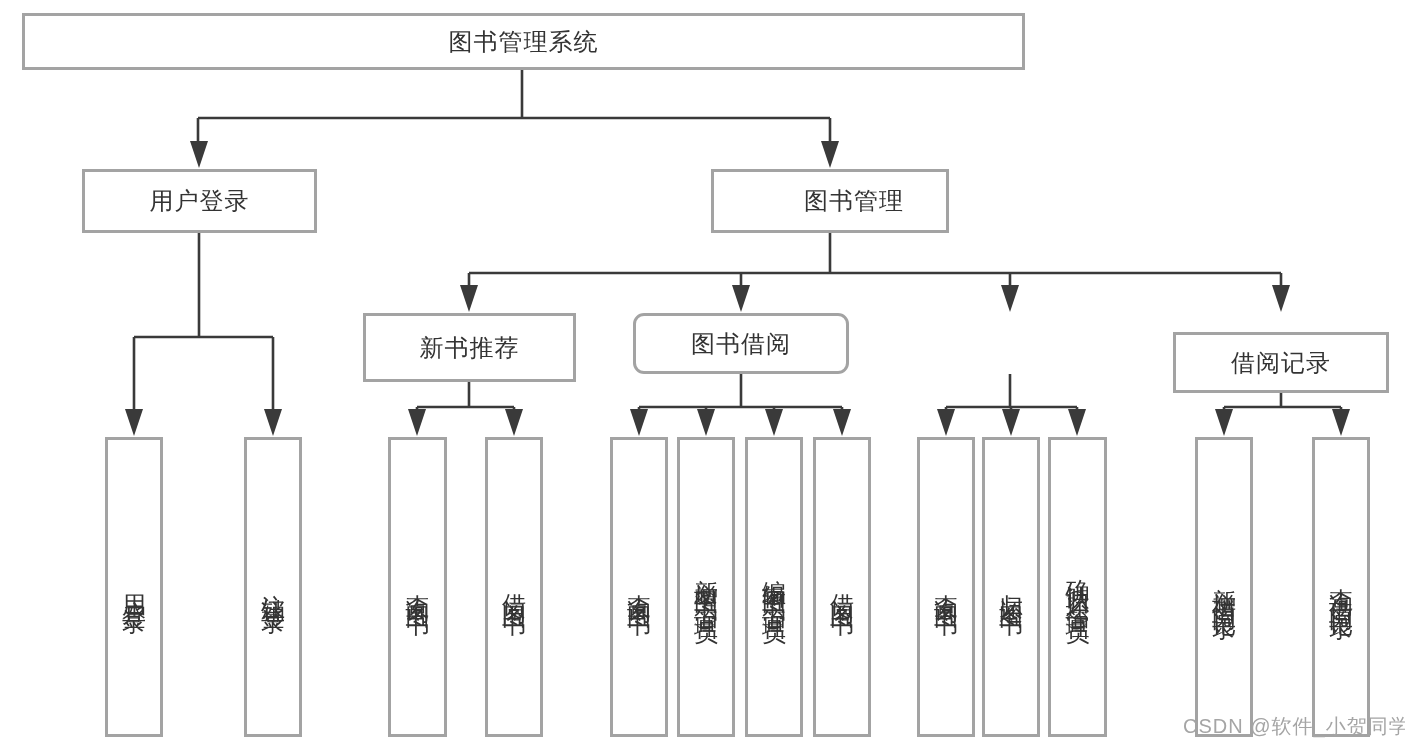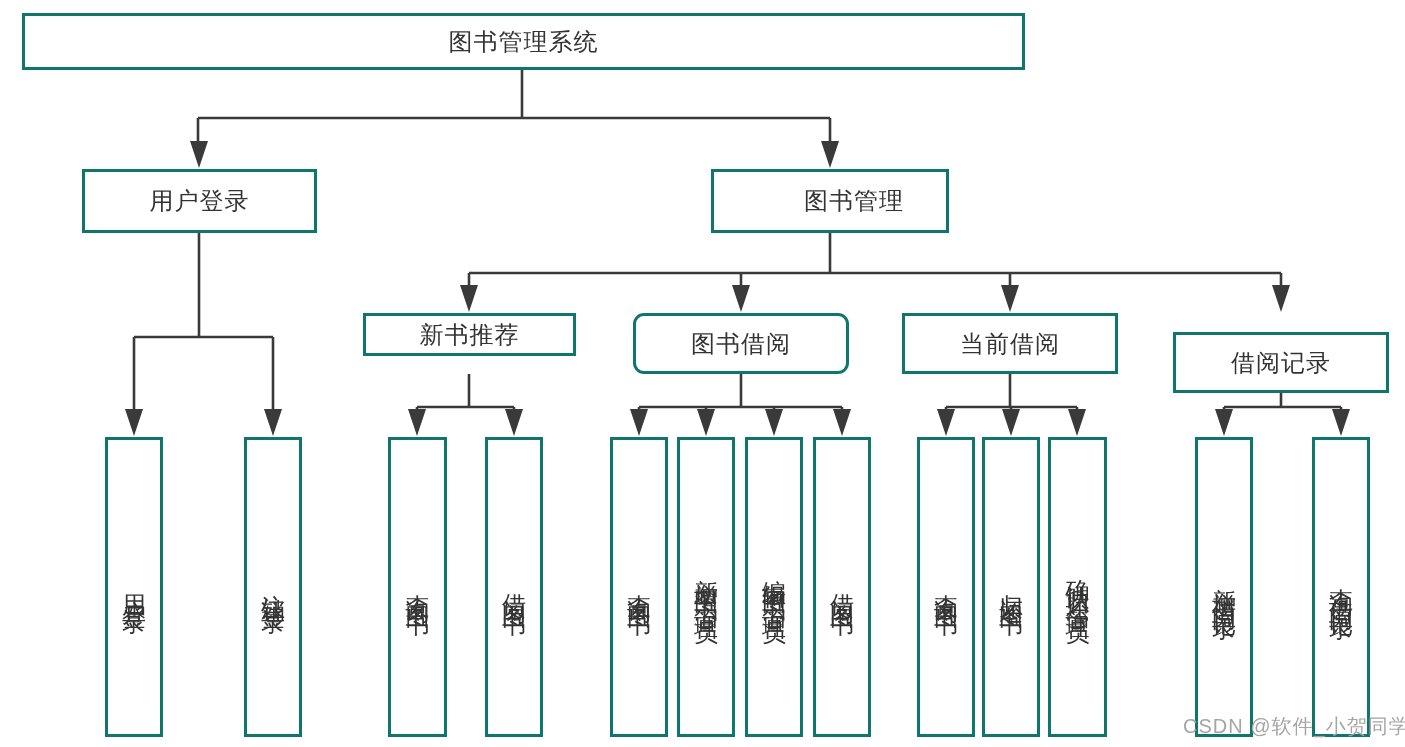--- a/index.html
+++ b/index.html
@@ -14,21 +14,21 @@
   }
   svg.wires {
     position: absolute;
     left: 0; top: 0;
     width: 1405px; height: 747px;
     z-index: 1;
   }
   .box {
     position: absolute;
     box-sizing: border-box;
-    border: 3px solid #0f766e;
+    border: 3px solid #a3a3a3;
     background: #ffffff;
     display: flex;
     align-items: center;
     justify-content: center;
     z-index: 2;
     font-size: 24px;
     color: #333333;
   }
   .box.h span { letter-spacing: 1px; white-space: nowrap; }
   .box.v span {
@@ -101,28 +101,25 @@
     <span>图书管理系统</span>
   </div>
 
   <div class="box h" style="left:82px; top:169px; width:235px; height:64px;">
     <span>用户登录</span>
   </div>
   <div class="box h" style="left:711px; top:169px; width:238px; height:64px;padding-left:48px;">
     <span>图书管理</span>
   </div>
 
-  <div class="box h" style="left:363px; top:313px; width:213px; height:43px;">
+  <div class="box h" style="left:363px; top:313px; width:213px; height:69px;">
     <span>新书推荐</span>
   </div>
   <div class="box h" style="left:633px; top:313px; width:216px; height:61px;border-radius:11px;">
     <span>图书借阅</span>
-  </div>
-  <div class="box h" style="left:902px; top:313px; width:216px; height:61px;">
-    <span>当前借阅</span>
   </div>
   <div class="box h" style="left:1173px; top:313px; width:216px; height:61px;margin-top:19px;">
     <span>借阅记录</span>
   </div>
 
   <div class="box v" style="left:105px; top:437px; width:58px; height:300px;">
     <span>用户登录</span>
   </div>
   <div class="box v" style="left:244px; top:437px; width:58px; height:300px;">
     <span>注销登录</span>

